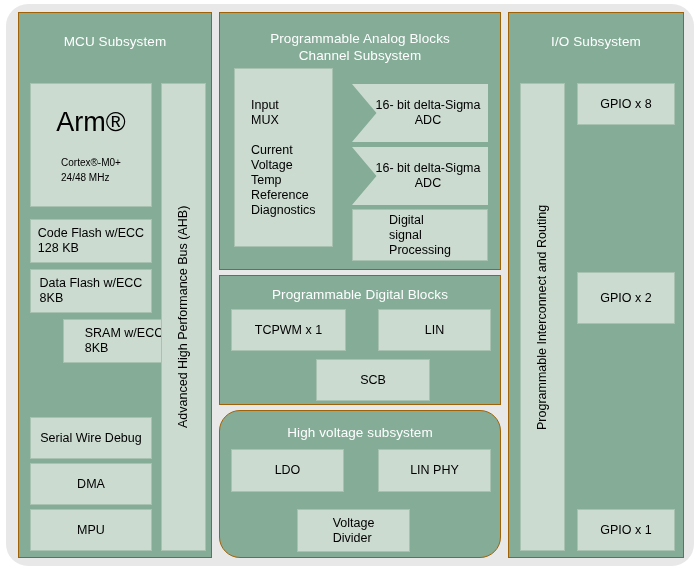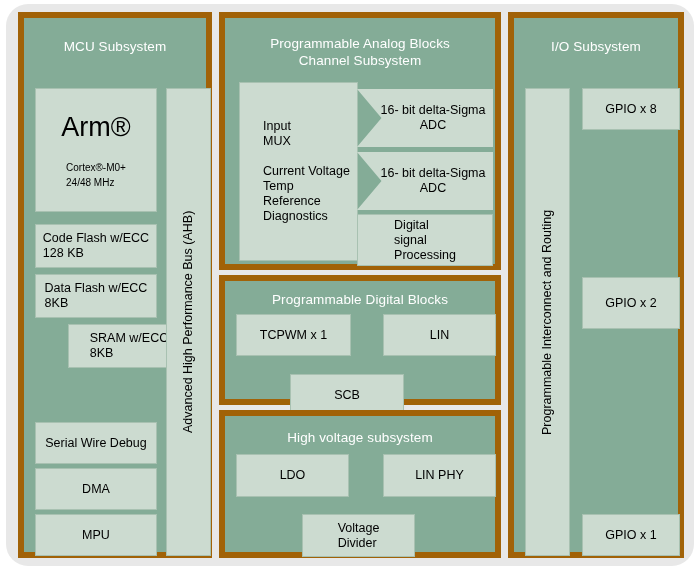--- a/index.html
+++ b/index.html
@@ -23,21 +23,21 @@
     height: 562px;
     background: #e8e8e8;
     border-radius: 22px;
     box-sizing: border-box;
   }
 
   
   .panel {
     position: absolute;
     background: #84ac97;
-    border: 6px solid #a16207;
+    border: 1px solid #a16207;
     box-sizing: border-box;
   }
   .panel-title {
     position: absolute;
     left: 0;
     right: 0;
     text-align: center;
     color: #ffffff;
     font-size: 13.5px;
     line-height: 17px;
@@ -131,21 +131,21 @@
 
     <div class="block" style="left:11px; top:496px; width:122px; height:42px;">MPU</div>
 
     <div class="block vertical" style="left:142px; top:70px; width:45px; height:468px;">Advanced High Performance Bus (AHB)</div>
   </div>
 
   <div class="panel" style="left:213px; top:8px; width:282px; height:258px;">
     <div class="panel-title" style="top:17px;">Programmable Analog Blocks
 Channel Subsystem</div>
 
-    <div class="block" style="left:14px; top:64px; width:119px; height:179px;padding-left:16px;">Input
+    <div class="block" style="left:14px; top:55px; width:99px; height:179px;padding-left:16px;">Input
 MUX
 
 Current Voltage
 Temp
 Reference
 Diagnostics</div>
 
     <div class="chevron" style="left:132px; top:71px; width:136px; height:58px;">16- bit delta-Sigma
 ADC</div>
 
@@ -157,24 +157,24 @@
 Processing</div>
   </div>
 
   <div class="panel" style="left:213px; top:271px; width:282px; height:130px;">
     <div class="panel-title" style="top:10px;">Programmable Digital Blocks</div>
 
     <div class="block" style="left:11px; top:33px; width:115px; height:42px;">TCPWM x 1</div>
 
     <div class="block" style="left:158px; top:33px; width:113px; height:42px;">LIN</div>
 
-    <div class="block" style="left:65px; top:83px; width:114px; height:42px;margin-top:10px;">SCB</div>
+    <div class="block" style="left:96px; top:83px; width:114px; height:42px;">SCB</div>
   </div>
 
-  <div class="panel" style="left:213px; top:406px; width:282px; height:148px;">
+  <div class="panel" style="left:213px; top:406px; width:282px; height:148px;border-radius:21px;">
     <div class="panel-title" style="top:13px;">High voltage subsystem</div>
 
     <div class="block" style="left:11px; top:38px; width:113px; height:43px;">LDO</div>
 
     <div class="block" style="left:158px; top:38px; width:113px; height:43px;">LIN PHY</div>
 
     <div class="block" style="left:77px; top:98px; width:113px; height:43px;">Voltage
 Divider</div>
   </div>
 

